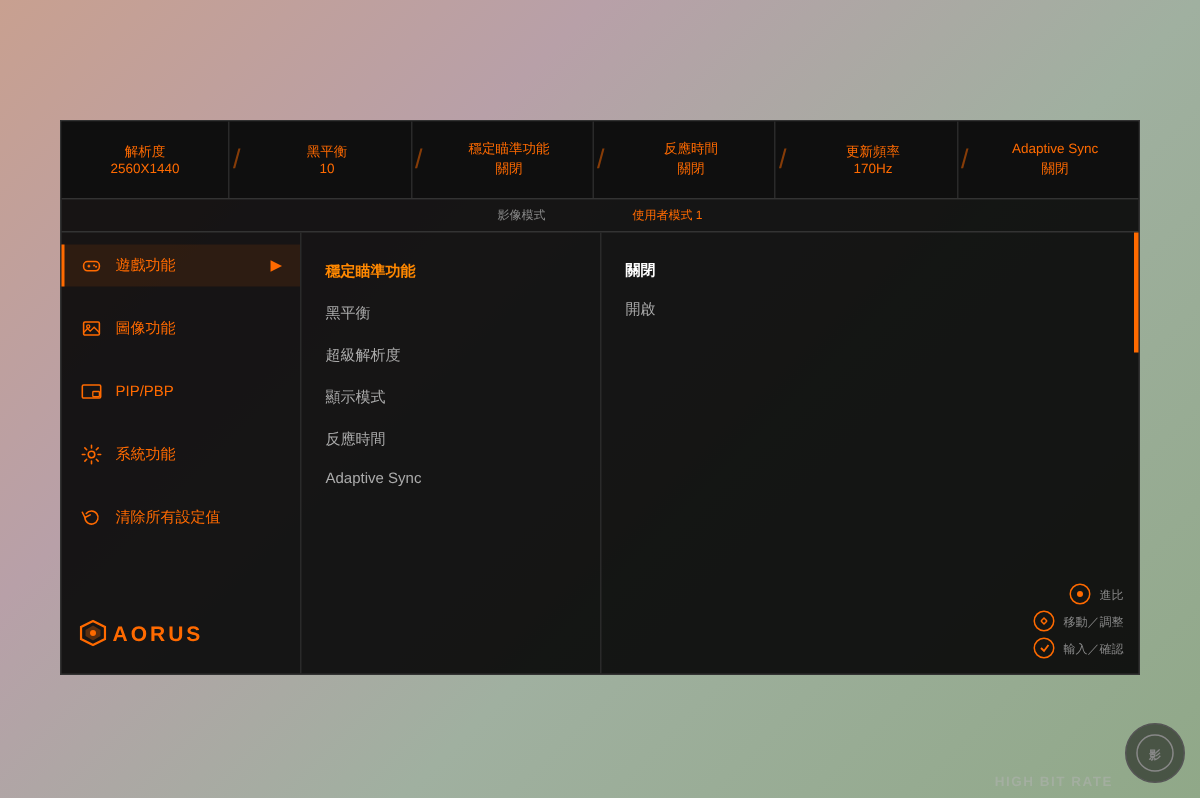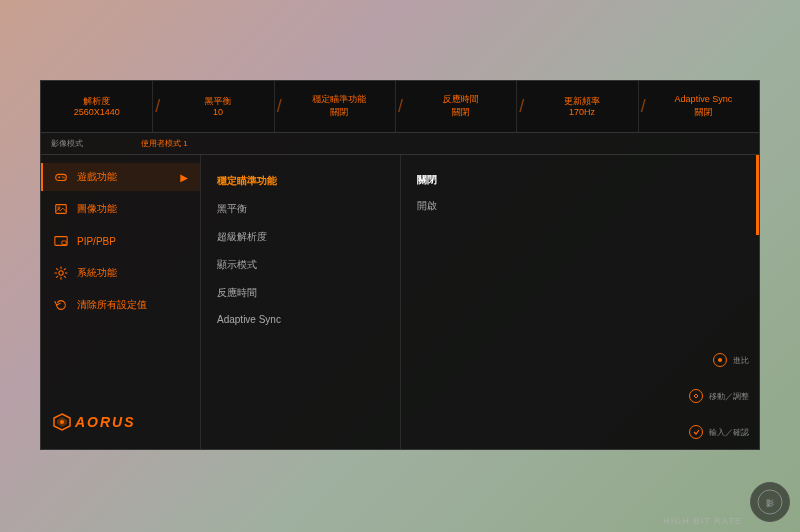--- a/index.html
+++ b/index.html
@@ -66,21 +66,21 @@
 
     .header-item .value {
       color: #ff6a00;
       font-size: 9px;
       text-align: right;
     }
 
     
     .sub-header {
       display: flex;
-      justify-content: flex-start;
+      justify-content: center;
       align-items: center;
       height: 22px;
       padding: 0 10px;
       border-bottom: 1px solid #333;
       gap: 16px;
     }
 
     .sub-header-item {
       color: #888;
       font-size: 8px;
@@ -97,21 +97,21 @@
       height: calc(100% - 74px);
     }
 
     
     .sidebar {
       width: 160px;
       border-right: 1px solid #2a2a2a;
       padding: 8px 0;
       display: flex;
       flex-direction: column;
-      gap: 4px;
+      gap: 14px;
     }
 
     .sidebar-item {
       display: flex;
       align-items: center;
       gap: 8px;
       padding: 6px 12px;
       cursor: pointer;
       position: relative;
     }
@@ -160,21 +160,20 @@
       padding: 10px 12px;
       display: flex;
       align-items: center;
     }
 
     .logo-text {
       color: #ff6a00;
       font-size: 14px;
       font-weight: bold;
       letter-spacing: 2px;
-      font-style: italic;
     }
 
     .logo-icon {
       width: 18px;
       height: 18px;
       margin-right: 4px;
     }
 
     
     .middle-panel {
@@ -208,21 +207,21 @@
       font-weight: bold;
     }
 
     
     .nav-hints {
       position: absolute;
       bottom: 10px;
       right: 10px;
       display: flex;
       flex-direction: column;
-      gap: 22px;
+      gap: 4px;
       align-items: flex-end;
     }
 
     .nav-hint {
       display: flex;
       align-items: center;
       gap: 6px;
       color: #888;
       font-size: 8px;
     }

